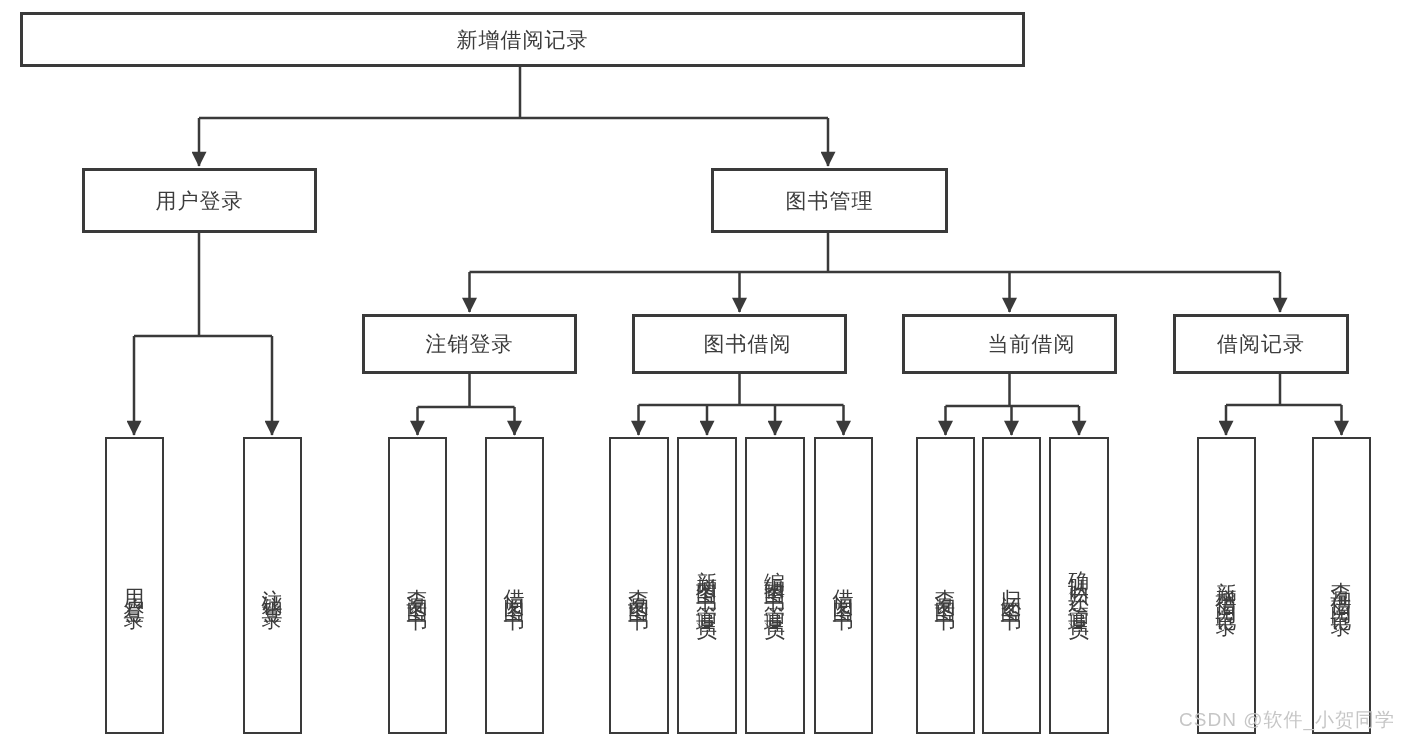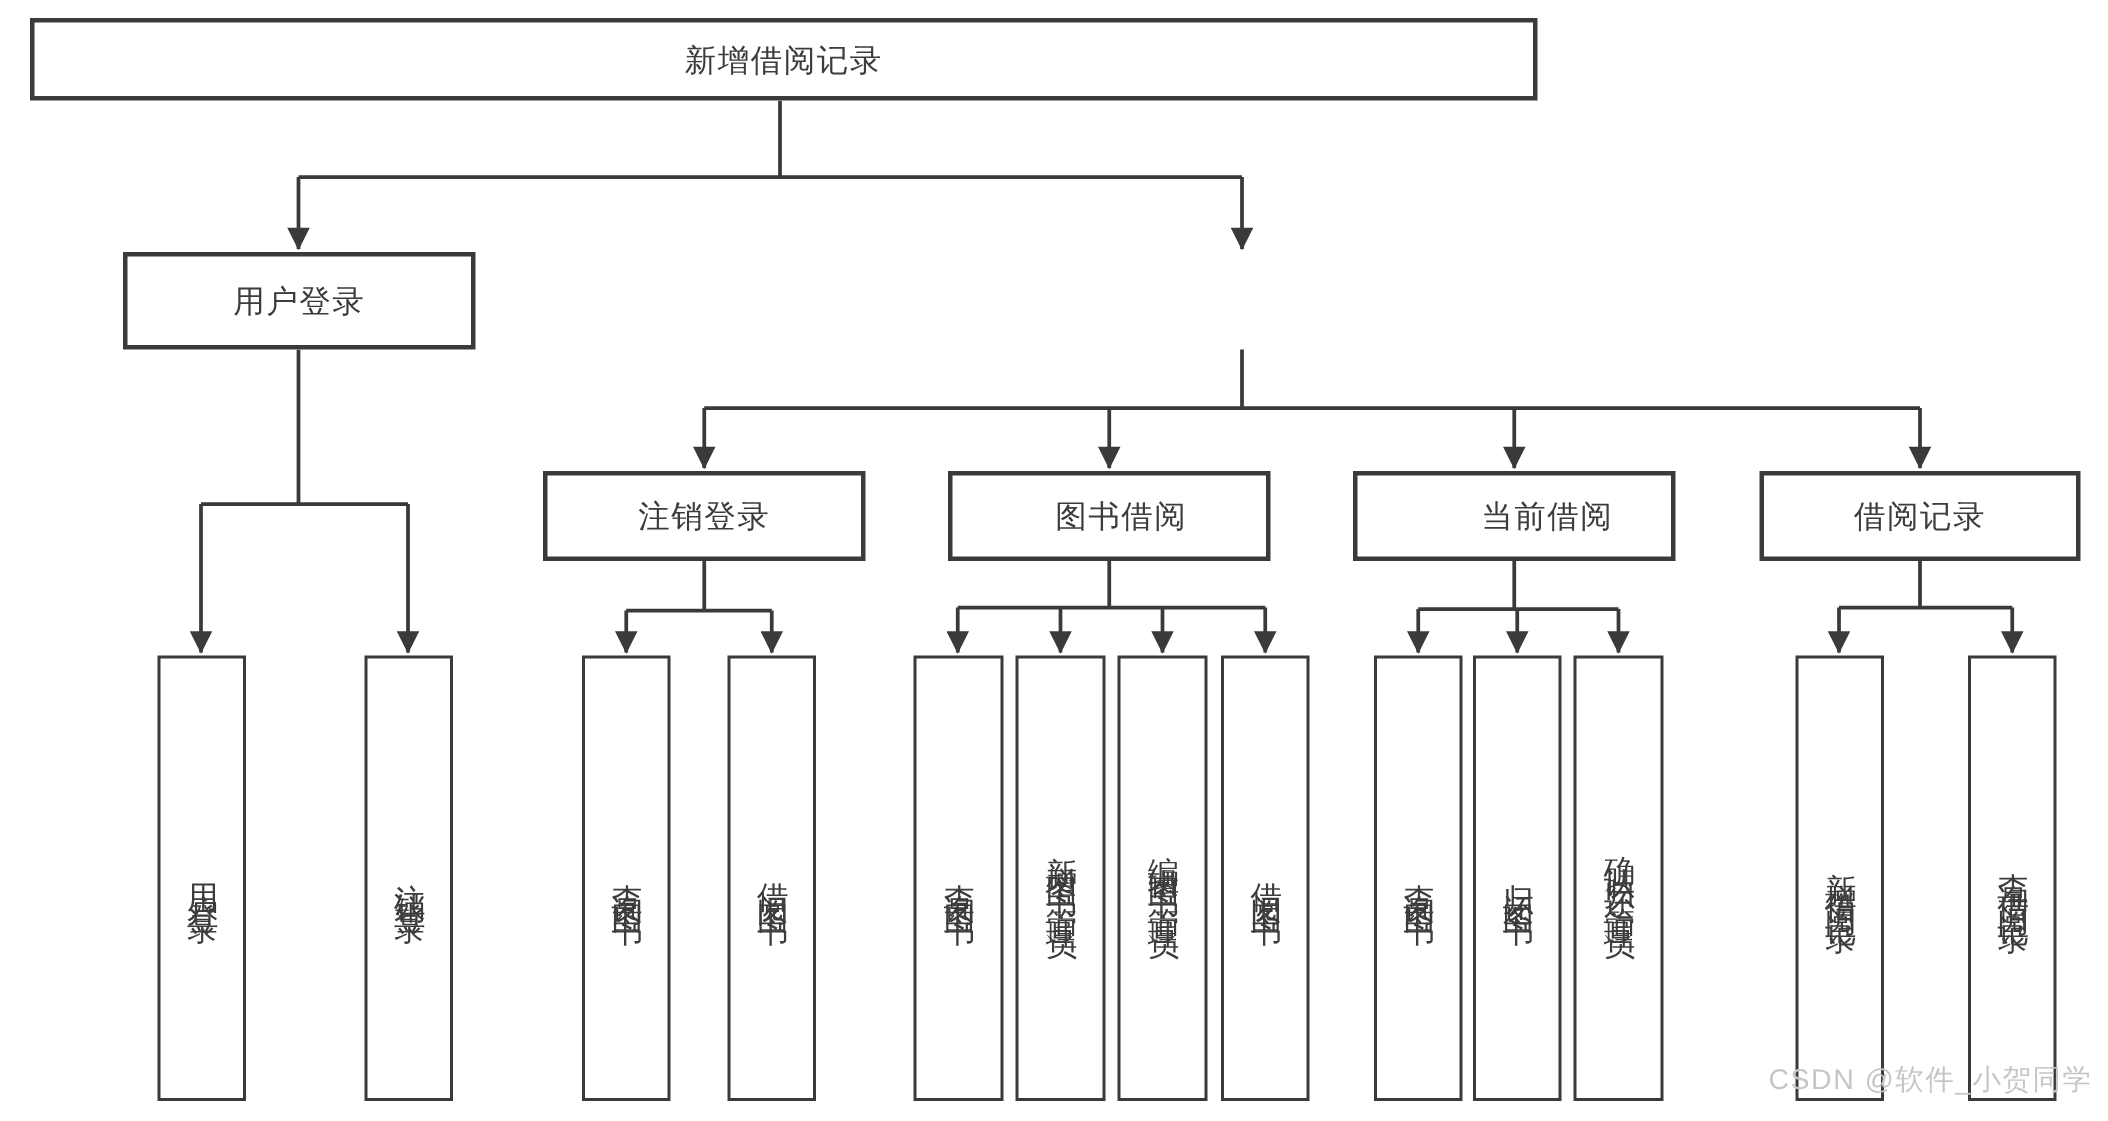--- a/index.html
+++ b/index.html
@@ -78,25 +78,26 @@
     <path class="conn" d="M1079 406 V435" marker-end="url(#arrow)"></path>
 
     <path class="conn" d="M1280 374 V405 M1226 405 H1341.5"></path>
     <path class="conn" d="M1226 405 V435" marker-end="url(#arrow)"></path>
     <path class="conn" d="M1341.5 405 V435" marker-end="url(#arrow)"></path>
   </svg>
 
   <div class="box" style="left:20px;top:12px;width:1005px;height:55px;">新增借阅记录</div>
 
   <div class="box" style="left:82px;top:168px;width:235px;height:65px;">用户登录</div>
+  <div class="box" style="left:711px;top:168px;width:237px;height:65px;">图书管理</div>
 
   <div class="box" style="left:362px;top:314px;width:215px;height:60px;">注销登录</div>
   <div class="box" style="left:632px;top:314px;width:215px;height:60px;padding-left:16px;">图书借阅</div>
   <div class="box" style="left:902px;top:314px;width:215px;height:60px;padding-left:44px;">当前借阅</div>
-  <div class="box" style="left:1173px;top:314px;width:214px;height:60px;">借阅记录</div>
+  <div class="box" style="left:1173px;top:314px;width:176px;height:60px;">借阅记录</div>
 
   <div class="box leaf" style="left:105px;top:437px;width:59px;height:297px;">用户登录</div>
   <div class="box leaf" style="left:243px;top:437px;width:59px;height:297px;">注销登录</div>
 
   <div class="box leaf" style="left:388px;top:437px;width:59px;height:297px;">查询图书</div>
   <div class="box leaf" style="left:485px;top:437px;width:59px;height:297px;">借阅图书</div>
 
   <div class="box leaf" style="left:609px;top:437px;width:60px;height:297px;">查询图书</div>
   <div class="box leaf" style="left:677px;top:437px;width:60px;height:297px;">新增图书（管理员）</div>
   <div class="box leaf" style="left:745px;top:437px;width:60px;height:297px;">编辑图书（管理员）</div>

